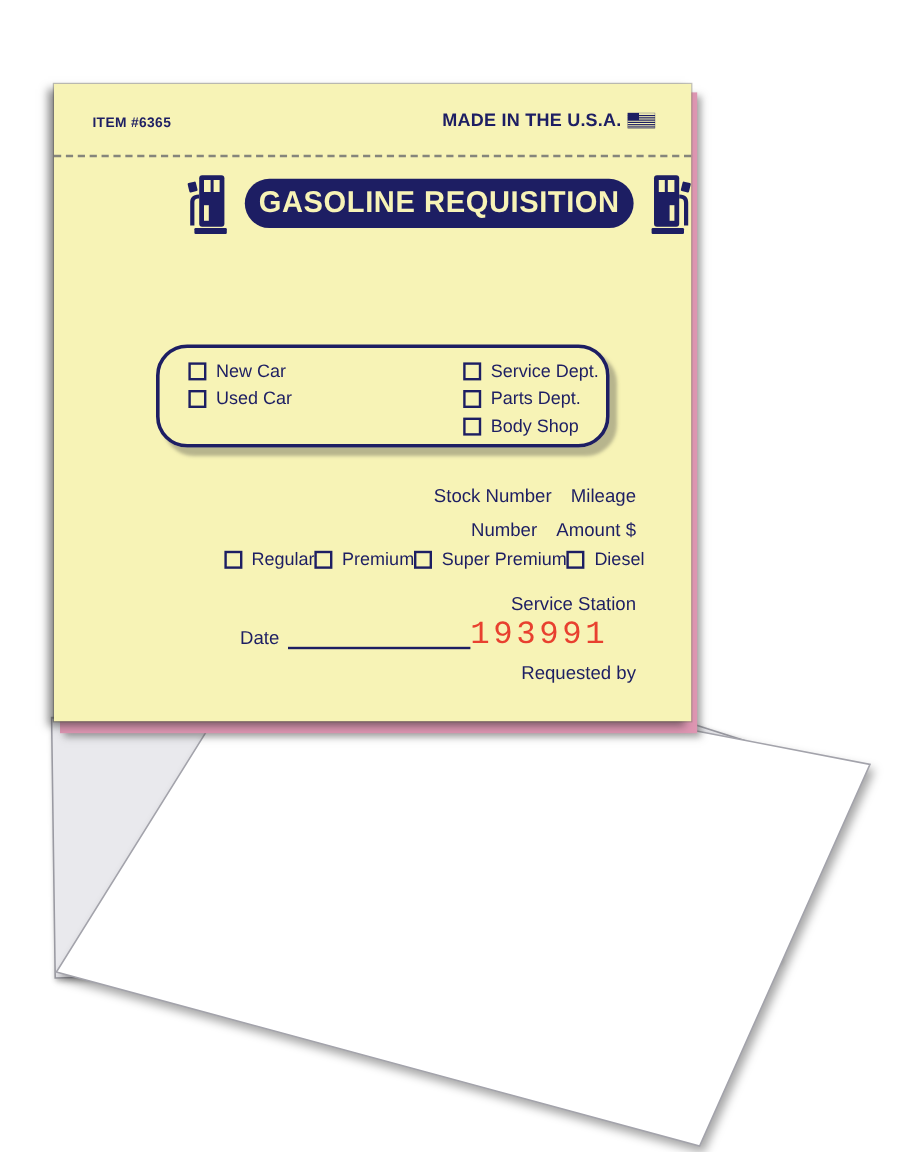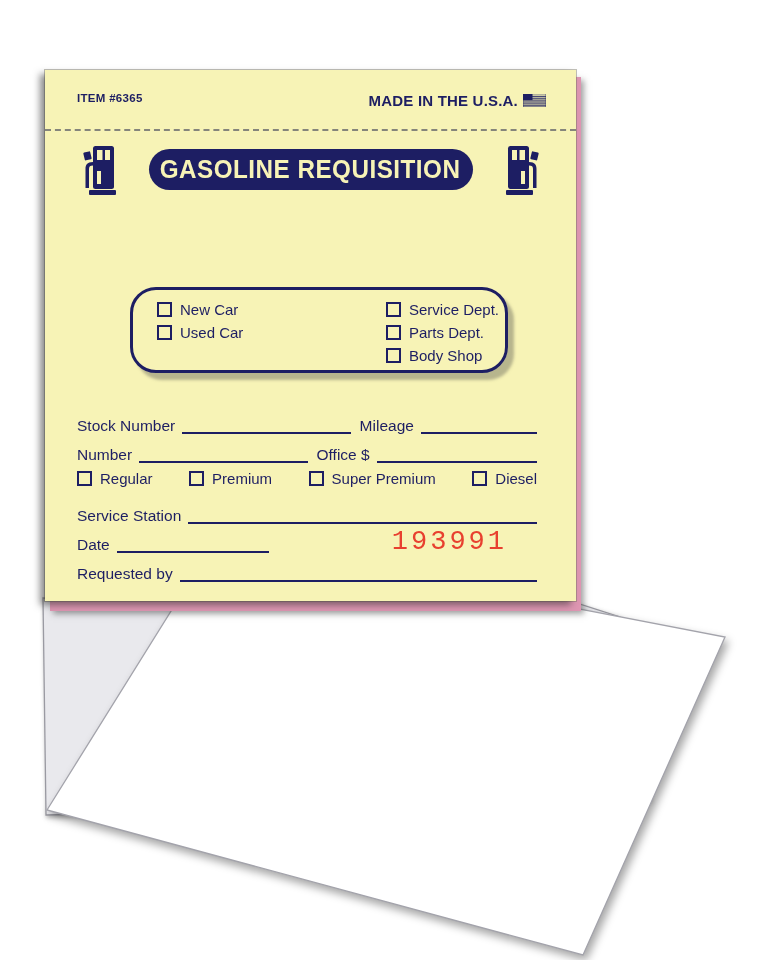--- a/index.html
+++ b/index.html
@@ -16,49 +16,49 @@
   
   .pink-sheet{position:absolute;left:50px;top:77px;width:531px;height:534px;
               background:#de96b2;z-index:1;
               box-shadow:3px 3px 6px rgba(70,70,70,0.5);}
   .pad{position:absolute;left:45px;top:70px;width:531px;height:531px;
        background:#f7f3b6;z-index:2;color:#1d1e63;
        box-shadow:-5px 4px 7px rgba(45,45,45,0.55), 0 0 0 1px rgba(120,118,100,0.45);}
 
   
   .pad-header{position:absolute;top:22px;left:32px;right:30px;display:flex;
-              justify-content:space-between;align-items:flex-start;}
+              justify-content:space-between;align-items:flex-end;}
   .item-no{font-size:11.5px;font-weight:bold;letter-spacing:.3px;}
   .made-in{display:flex;align-items:center;gap:5px;}
   .made-in-text{font-size:15px;font-weight:bold;letter-spacing:.2px;}
 
   
   .perforation{position:absolute;top:59px;left:0;right:0;border-top:2px dashed #85857b;}
 
   
   .title-row{position:absolute;top:72px;left:0;right:0;display:flex;
-             justify-content:center;align-items:center;gap:29px;}
+             justify-content:flex-end;align-items:center;gap:11px;}
   .title-banner{width:324px;height:41px;background:#1d1e63;border-radius:22px;
                 display:flex;align-items:center;justify-content:center;}
   .title-text{color:#f7f3b6;font-size:25px;font-weight:bold;letter-spacing:.5px;
               transform:scaleX(.97);white-space:nowrap;}
 
   
   .dept-panel{position:absolute;left:85px;top:217px;width:348px;height:72px;
               border:3.5px solid #1d1e63;border-radius:26px;
               box-shadow:6px 7px 3px rgba(132,130,108,0.55);
               display:flex;padding:8px 0 0 24px;box-sizing:content-box;gap:31px;}
   .dept-col{display:flex;flex-direction:column;}
   .dept-col.left{width:198px;}
   .cb-item{display:flex;align-items:center;height:23px;font-size:15px;}
   .cb{width:11px;height:11px;border:2.5px solid #1d1e63;margin-right:8px;flex:none;}
 
   
-  .fields{position:absolute;left:32px;top:336px;width:460px;display:flex;
-          flex-direction:column;font-size:15.5px;}
+  .fields{position:absolute;left:32px;top:324px;width:460px;display:flex;
+          flex-direction:column;font-size:15.5px;align-items:flex-end;}
   .frow{height:29px;display:flex;align-items:flex-end;white-space:nowrap;}
   .frow .lbl{margin-right:7px;line-height:18px;}
   .line{border-bottom:2px solid #1d1e63;height:4px;margin-bottom:1px;}
   .grow{flex:1;}
   .ml{margin-left:9px;}
   .fuel-row{justify-content:space-between;align-items:center;padding-bottom:3px;}
   .serial{font-family:"Liberation Mono", monospace;font-size:27px;line-height:24px;
           color:#e8402f;letter-spacing:3px;margin:0 30px 0 auto;}
 
   
@@ -162,21 +162,21 @@
       <div class="frow">
         <span class="lbl">Stock Number</span>
         <span class="line grow" style="flex:1.45;"></span>
         <span class="lbl ml">Mileage</span>
         <span class="line grow"></span>
       </div>
 
       <div class="frow">
         <span class="lbl">Number</span>
         <span class="line grow" style="flex:1.05;"></span>
-        <span class="lbl ml">Office $</span>
+        <span class="lbl ml">Amount $</span>
         <span class="line grow"></span>
       </div>
 
       <div class="frow fuel-row">
         <span class="cb-item">
           <span class="cb"></span>
           <span>Regular</span>
         </span>
         <span class="cb-item">
           <span class="cb"></span>

